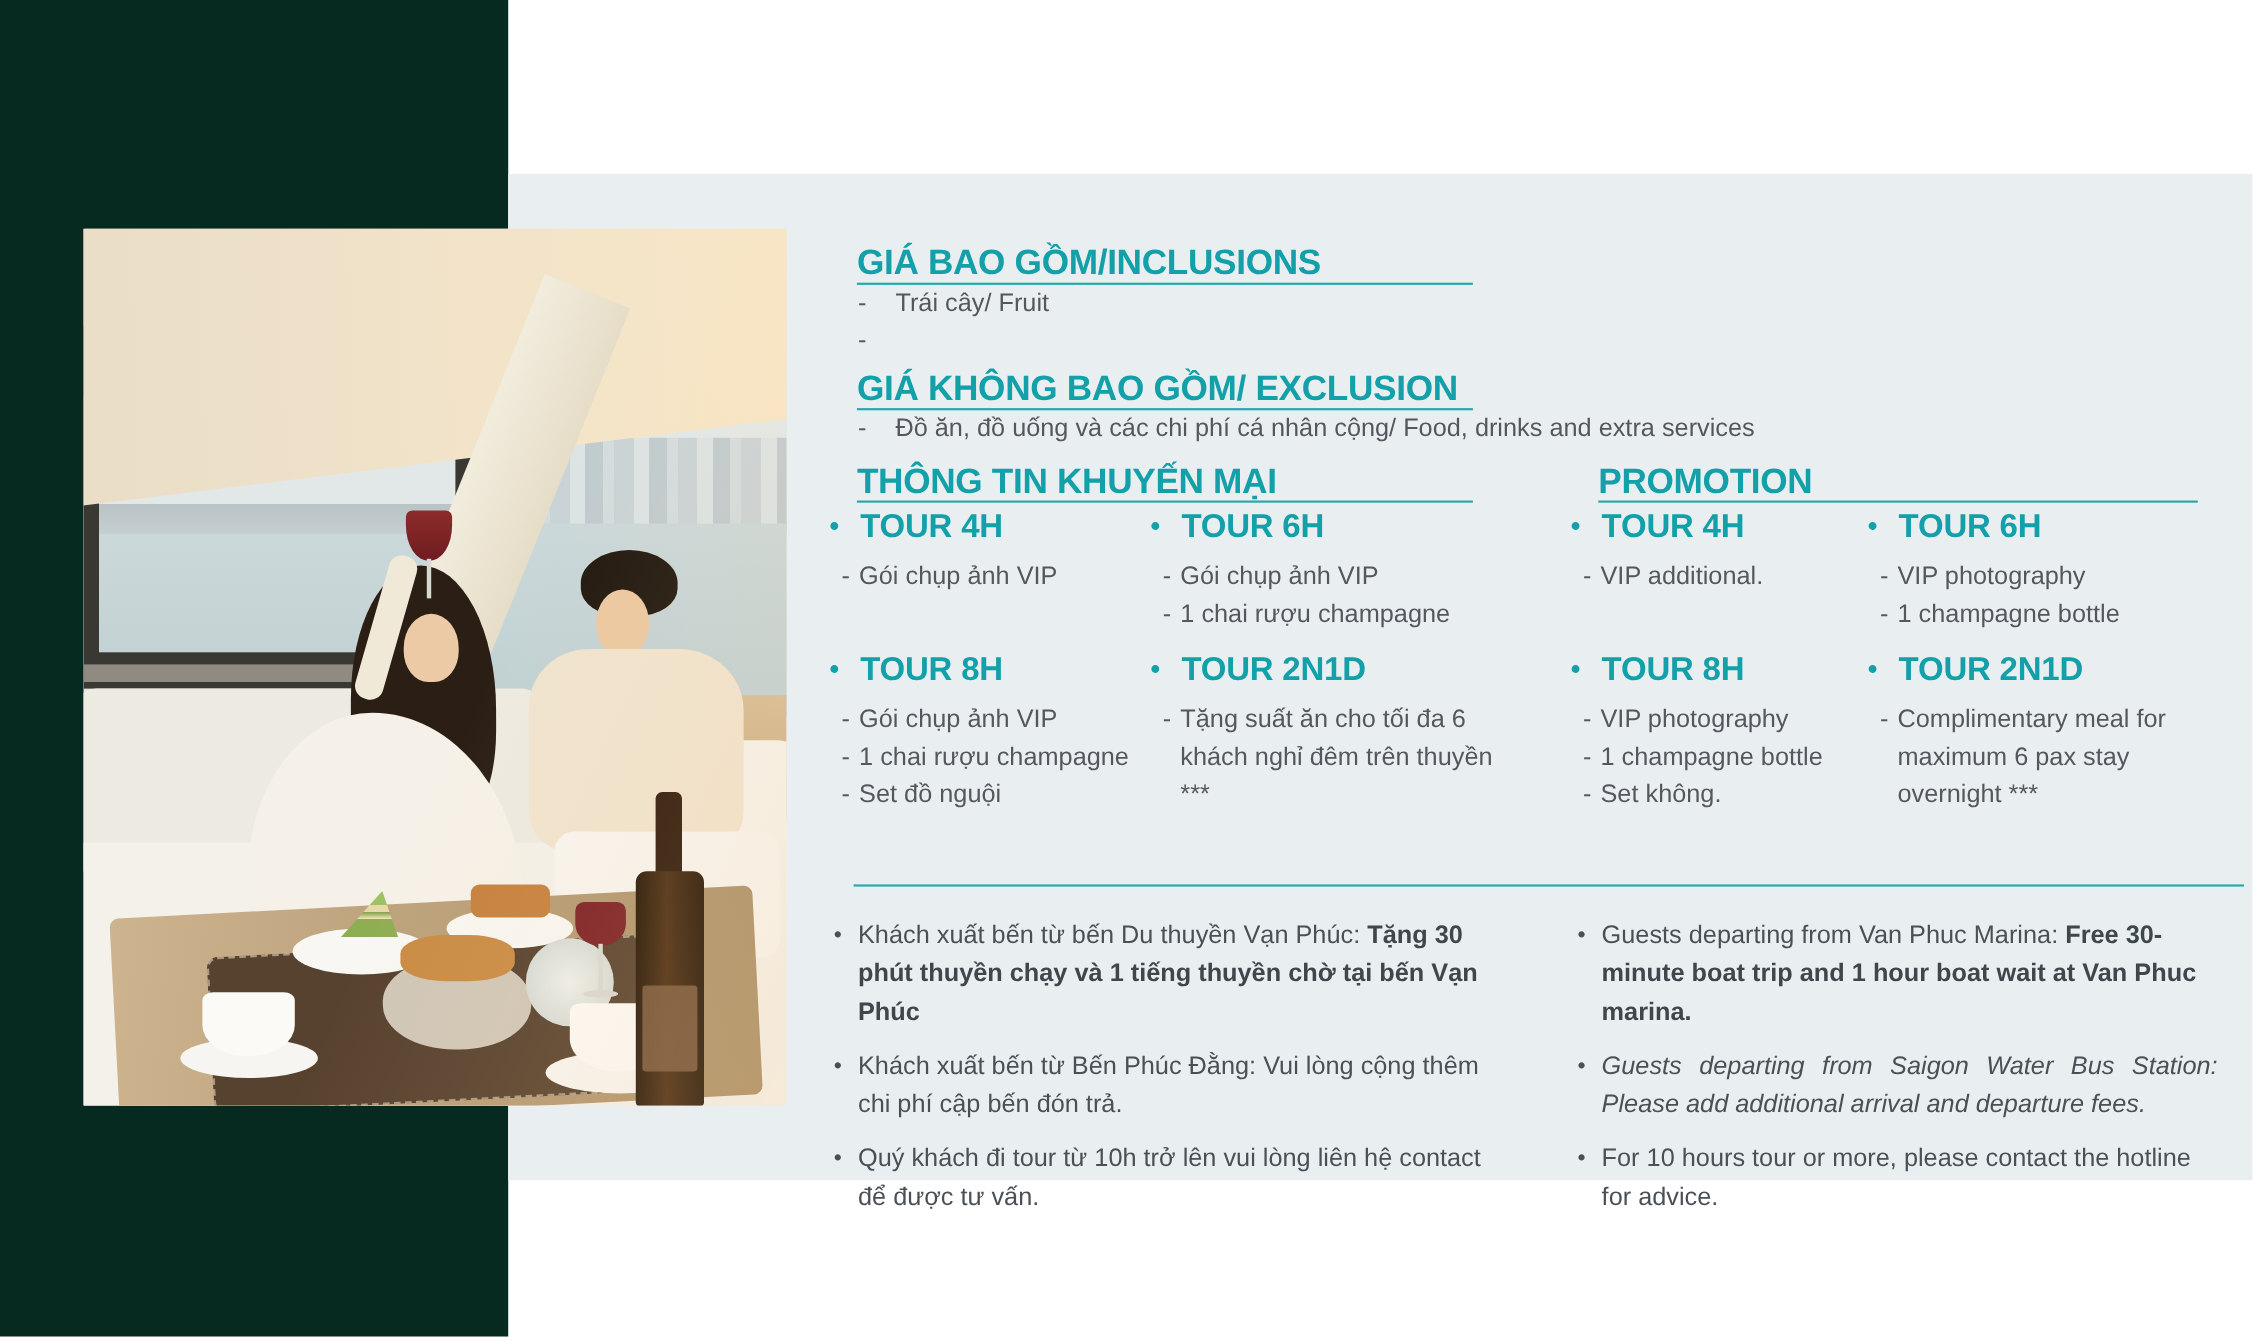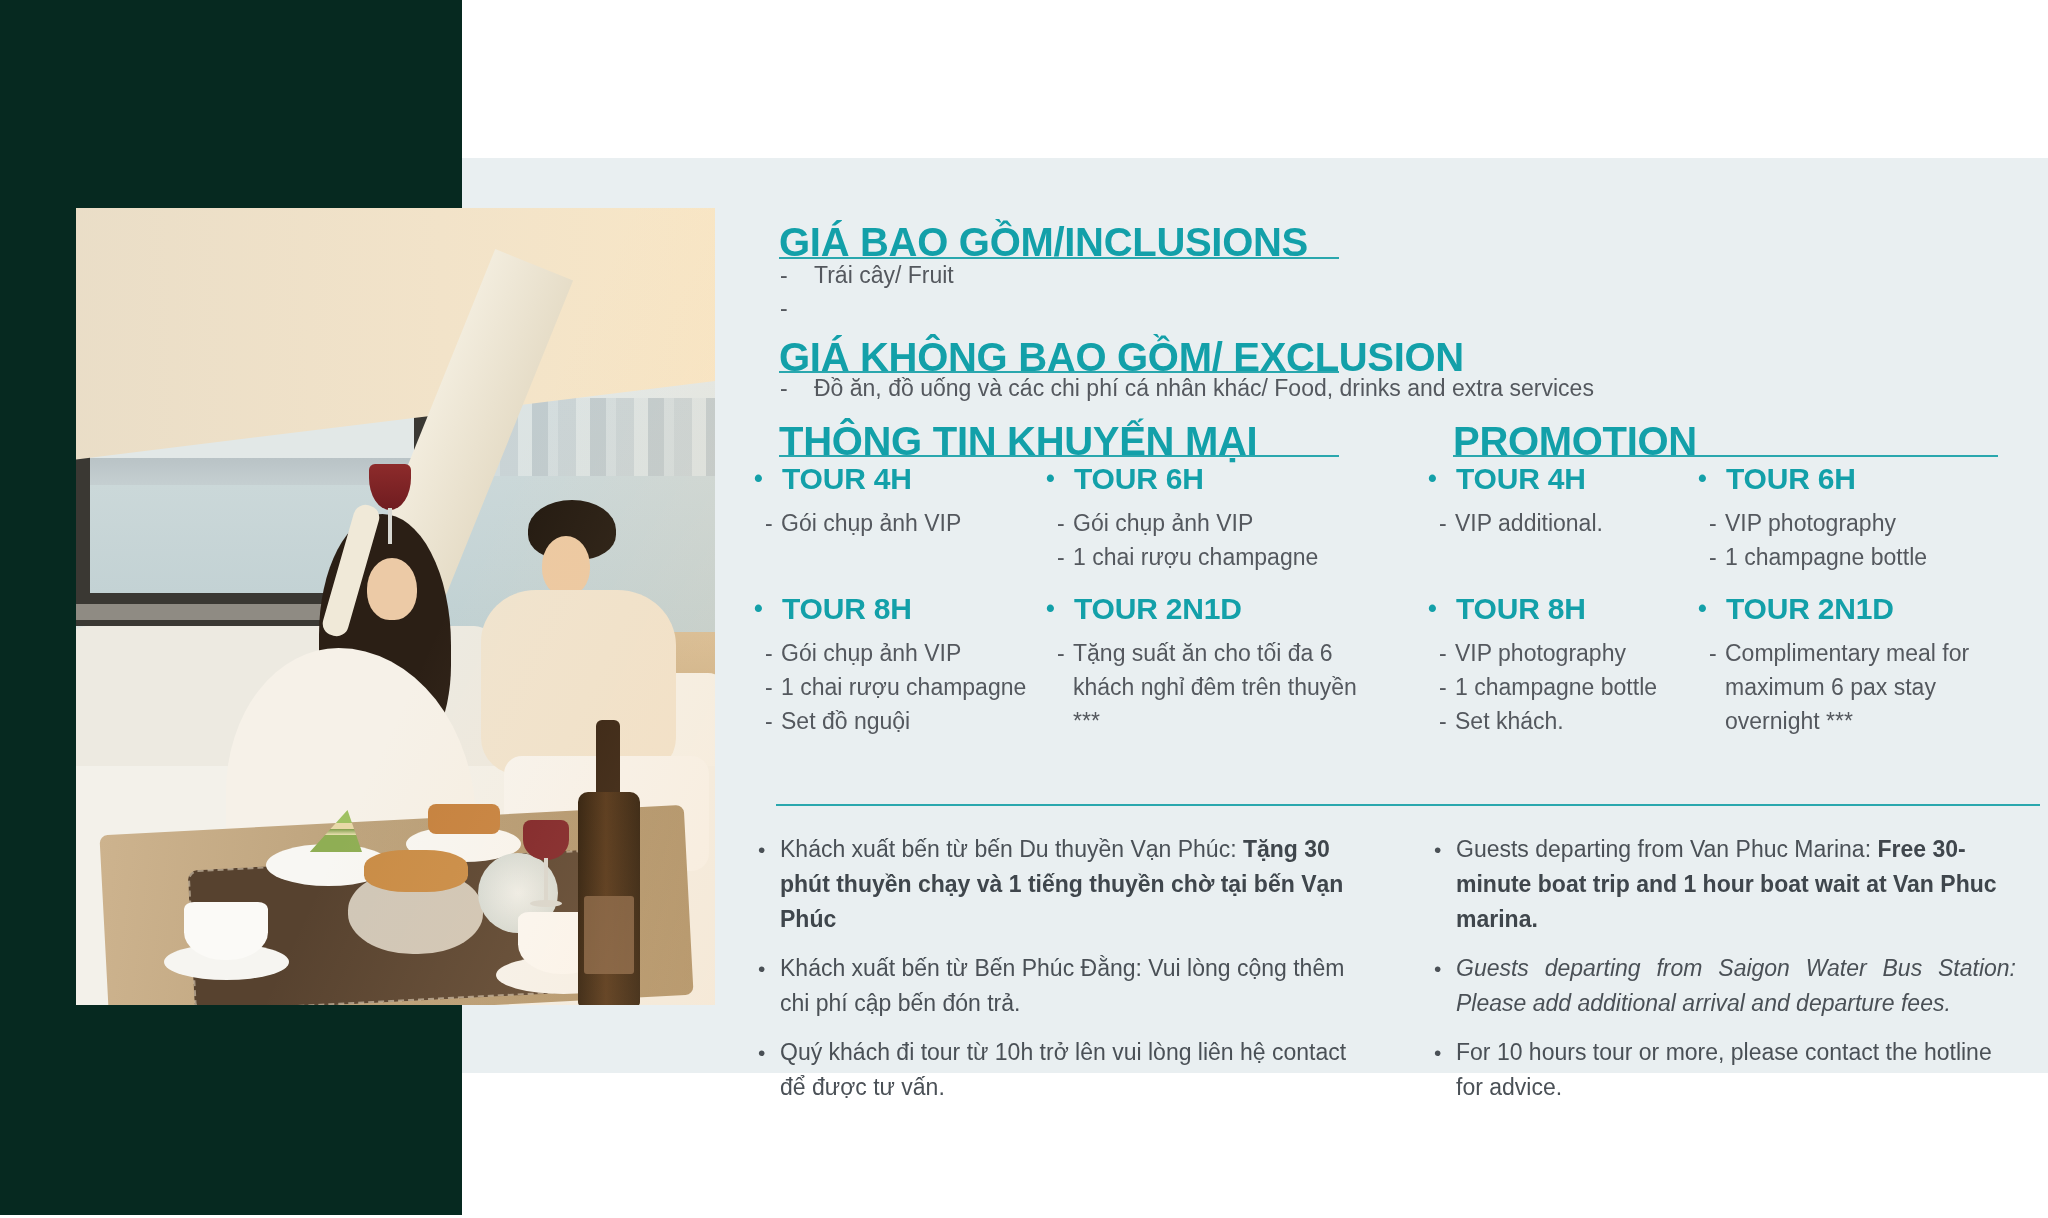--- a/index.html
+++ b/index.html
@@ -5,21 +5,21 @@
   html,body{margin:0;padding:0;background:#ffffff;}
   .page{position:relative;width:2048px;height:1218px;background:#ffffff;overflow:hidden;
         font-family:"Liberation Sans", sans-serif;}
   
   .band{position:absolute;left:0;top:0;width:462px;height:1215px;background:#062920;}
   .panel{position:absolute;left:462px;top:158px;width:1586px;height:915px;background:#e9eff1;}
   
   .photo{position:absolute;left:76px;top:208px;width:639px;height:797px;overflow:hidden;background:#dfe6e5;}
   .photo i{position:absolute;display:block;}
   
-  .h2{position:absolute;margin:0;font-size:40px;font-weight:bold;letter-spacing:-0.3px;color:#13a0a9;white-space:nowrap;}
+  .h2{position:absolute;margin:0;font-size:32px;font-weight:bold;letter-spacing:-0.3px;color:#13a0a9;white-space:nowrap;}
   .rule{position:absolute;height:2px;background:#2aa7ae;}
   .plist{position:absolute;margin:0;padding:0;list-style:none;}
   .plist li{height:33px;display:flex;align-items:center;font-size:23px;color:#54585e;white-space:nowrap;}
   .plist .d{width:34px;color:#54585e;}
   .tour{position:absolute;}
   .h3{margin:0;display:flex;align-items:baseline;font-size:30px;font-weight:bold;letter-spacing:-0.2px;color:#13a0a9;white-space:nowrap;}
   .h3 .blt{width:28px;font-size:25px;position:relative;top:-2px;}
   .tlist{margin:10px 0 0 0;padding:0 0 0 27px;list-style:none;}
   .tlist li{position:relative;font-size:23px;line-height:34px;color:#54585e;}
   .tlist .d{position:absolute;left:-16px;top:0;}
@@ -96,21 +96,21 @@
     <li>
         <span class="d">-</span>
       </li>
   </ul>
 
   <h2 class="h2" style="left:779px;top:335px;">GIÁ KHÔNG BAO GỒM/ EXCLUSION</h2>
   <div class="rule" style="left:779px;top:371px;width:560px;"></div>
   <ul class="plist" style="left:780px;top:372px;">
     <li>
         <span class="d">-</span>
-        <span>Đồ ăn, đồ uống và các chi phí cá nhân khác/ Food, drinks and extra services</span>
+        <span>Đồ ăn, đồ uống và các chi phí cá nhân cộng/ Food, drinks and extra services</span>
       </li>
   </ul>
 
   <h2 class="h2" style="left:779px;top:419px;">THÔNG TIN KHUYẾN MẠI</h2>
   <div class="rule" style="left:779px;top:455px;width:560px;"></div>
   <h2 class="h2" style="left:1453px;top:419px;">PROMOTION</h2>
   <div class="rule" style="left:1453px;top:455px;width:545px;"></div>
 
   <div class="tour" style="left:754px;top:462px;width:290px;">
     <h3 class="h3">
@@ -172,21 +172,21 @@
     </ul>
   </div>
   <div class="tour" style="left:1428px;top:592px;width:260px;">
     <h3 class="h3">
         <span class="blt">•</span>
         <span>TOUR 8H</span>
       </h3>
     <ul class="tlist">
       <li><span class="d">-</span><span>VIP photography</span></li>
       <li><span class="d">-</span><span>1 champagne bottle</span></li>
-      <li><span class="d">-</span><span>Set khách.</span></li>
+      <li><span class="d">-</span><span>Set không.</span></li>
     </ul>
   </div>
   <div class="tour" style="left:1698px;top:592px;width:336px;">
     <h3 class="h3">
         <span class="blt">•</span>
         <span>TOUR 2N1D</span>
       </h3>
     <ul class="tlist">
       <li><span class="d">-</span><span>Complimentary meal for maximum 6 pax stay overnight ***</span></li>
     </ul>

